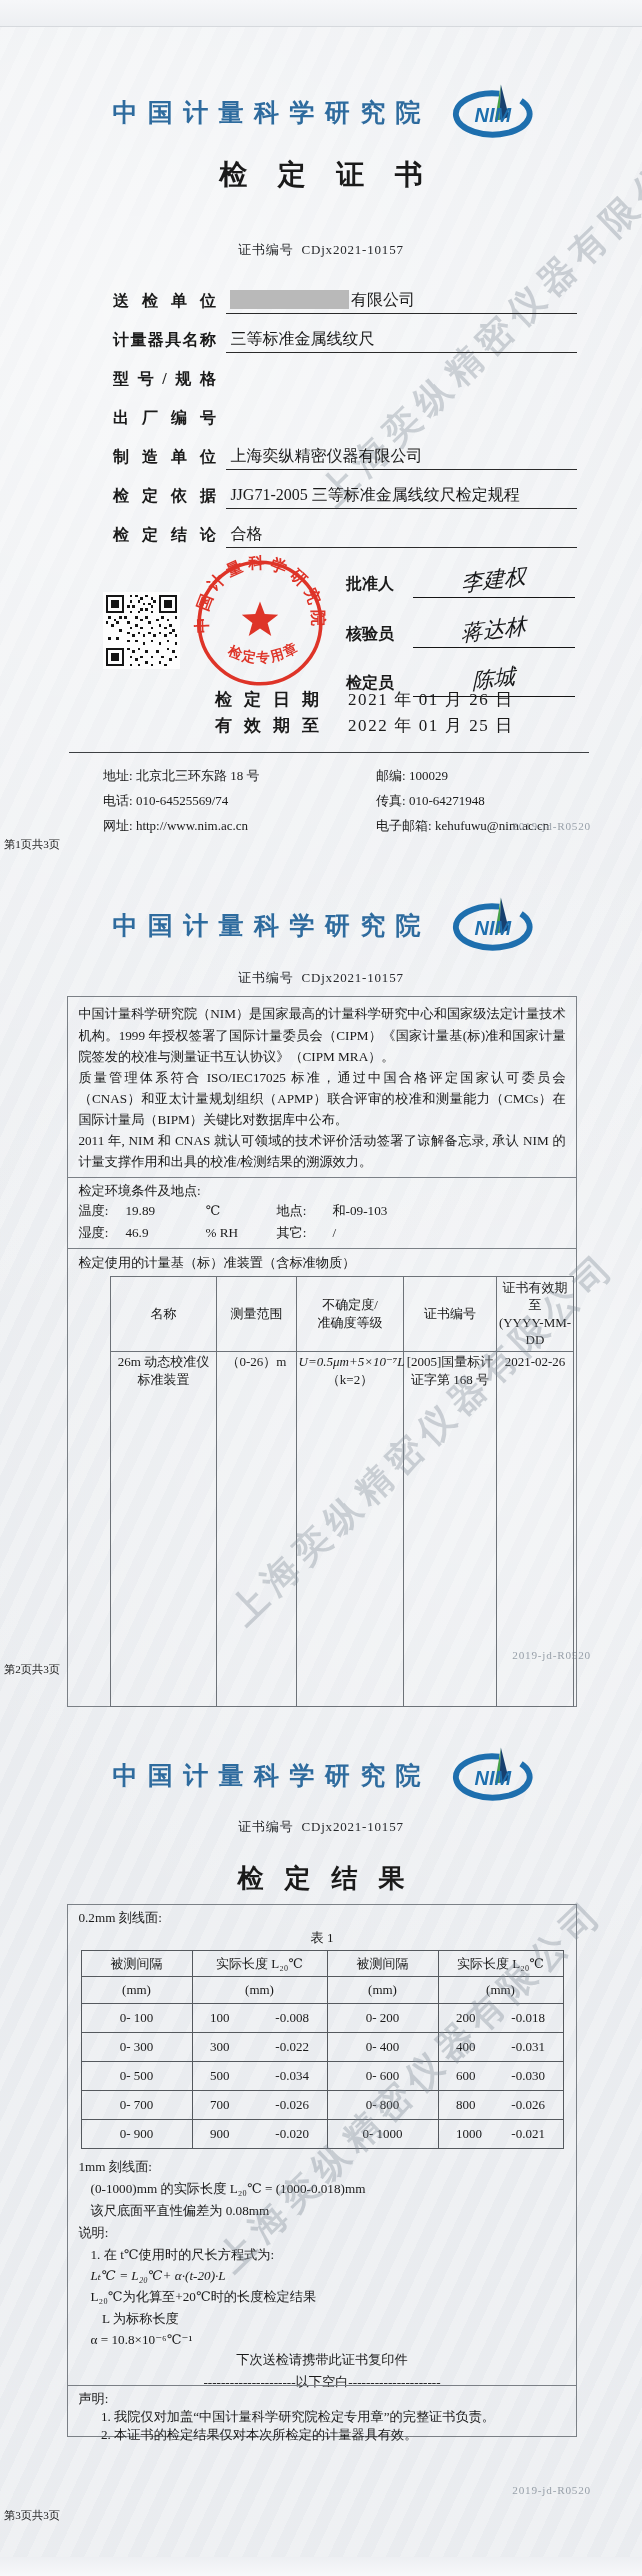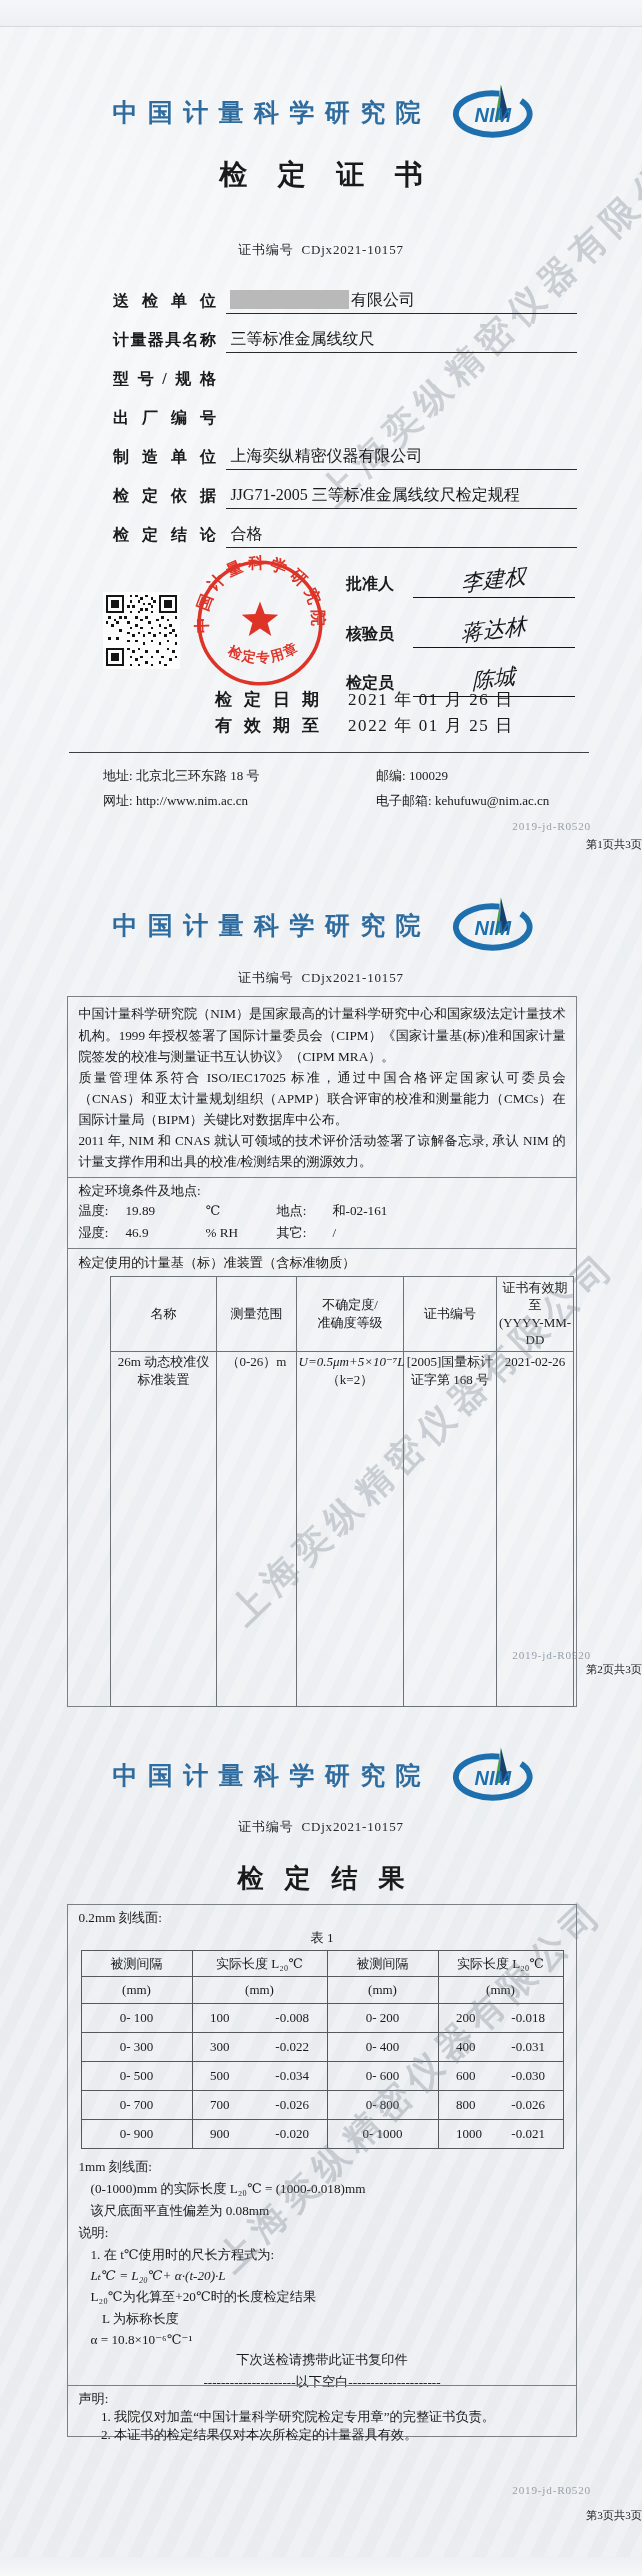--- a/index.html
+++ b/index.html
@@ -42,21 +42,21 @@
   .sig{display:inline-block;font-size:21.7px;font-style:italic;transform:rotate(-7deg) skewX(-6deg);margin-top:1.6px;color:#17181a;}
   .dates{position:absolute;top:688px;left:215px;z-index:7;}
   .drow{display:flex;align-items:baseline;height:26px;}
   .dlabel{width:104px;font-size:17px;font-weight:600;text-align:justify;text-align-last:justify;margin-right:29px;flex:none;}
   .dval{font-size:17px;letter-spacing:1.6px;white-space:nowrap;}
   .hr1{position:absolute;top:752px;left:69px;width:520px;border-top:1.6px solid #3d4043;}
   .contact{position:absolute;top:763px;left:103px;width:470px;font-size:13px;}
   .crow{display:flex;height:25px;align-items:center;}
   .c1{width:273px;flex:none;}
   .fcode{position:absolute;right:51px;color:#99a1aa;font-size:11.2px;letter-spacing:0.8px;}
-  .pageno{position:absolute;left:4px;right:0;text-align:right;font-size:11.2px;}
+  .pageno{position:absolute;left:4px;right:0;text-align:left;font-size:11.2px;}
   .fc1{top:820px;} .pn1{top:837px;}
 
   
   .box2{position:absolute;top:138px;left:67px;width:508px;border:0.8px solid #7b8086;z-index:4;}
   .intro{padding:6.4px 10.4px 4.8px;font-size:13.2px;line-height:1.6;text-align:justify;}
   .intro p{margin:0;}
   .envsec{border-top:0.8px solid #7b8086;padding:4px 10.4px 4.8px;font-size:13.2px;}
   .envrow{display:flex;height:21.7px;align-items:center;white-space:nowrap;}
   .e1{width:47px;flex:none;} .e2{width:80px;flex:none;} .e3{width:71px;flex:none;} .e4{width:56px;flex:none;}
   .equiph{border-top:0.8px solid #7b8086;padding:4.8px 10.4px 4px;font-size:13.2px;}
@@ -192,20 +192,24 @@
     </div>
 
     <div class="hr1"></div>
 
     <div class="contact">
       <div class="crow">
         <span class="c1"><span>地址:</span> <span>北京北三环东路 18 号</span></span>
         <span><span>邮编:</span> <span>100029</span></span>
       </div>
       <div class="crow">
+        <span class="c1"><span>电话:</span> <span>010-64525569/74</span></span>
+        <span><span>传真:</span> <span>010-64271948</span></span>
+      </div>
+      <div class="crow">
         <span class="c1"><span>网址:</span> <span>http://www.nim.ac.cn</span></span>
         <span><span>电子邮箱:</span> <span>kehufuwu@nim.ac.cn</span></span>
       </div>
     </div>
 
     <div class="fcode fc1">2019-jd-R0520</div>
     <div class="pageno pn1">第1页共3页</div>
   </div>
 
   <div class="page" id="p2">
@@ -232,21 +236,21 @@
         <p>质量管理体系符合 ISO/IEC17025 标准，通过中国合格评定国家认可委员会（CNAS）和亚太计量规划组织（APMP）联合评审的校准和测量能力（CMCs）在国际计量局（BIPM）关键比对数据库中公布。</p>
         <p>2011 年, NIM 和 CNAS 就认可领域的技术评价活动签署了谅解备忘录, 承认 NIM 的计量支撑作用和出具的校准/检测结果的溯源效力。</p>
       </div>
       <div class="envsec">
         <div>检定环境条件及地点:</div>
         <div class="envrow">
           <span class="e1">温度:</span>
           <span class="e2">19.89</span>
           <span class="e3">℃</span>
           <span class="e4">地点:</span>
-          <span>和-02-161</span>
+          <span>和-09-103</span>
         </div>
         <div class="envrow">
           <span class="e1">湿度:</span>
           <span class="e2">46.9</span>
           <span class="e3">% RH</span>
           <span class="e4">其它:</span>
           <span>/</span>
         </div>
       </div>
       <div class="equiph">检定使用的计量基（标）准装置（含标准物质）</div>

